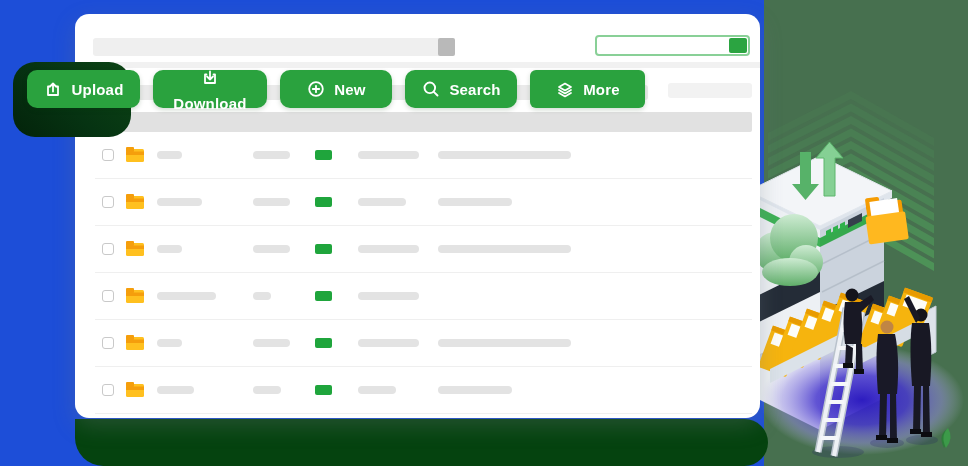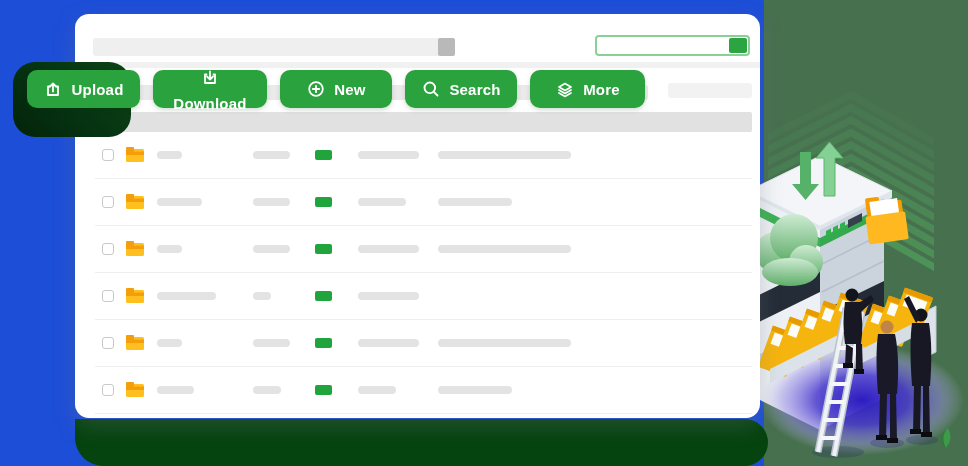--- a/index.html
+++ b/index.html
@@ -48,21 +48,21 @@
   
   .btn{position:absolute;top:70px;height:38px;border:none;border-radius:10px;
     background:var(--green);color:#fff;display:flex;align-items:center;justify-content:center;
     gap:8px;font-family:"Liberation Sans",sans-serif;font-weight:700;font-size:15px;
     letter-spacing:.2px;z-index:5;cursor:pointer;box-shadow:0 2px 5px rgba(0,60,10,.18);padding:0;}
   .btn svg{flex:0 0 auto;}
   #btn-upload{left:27px;width:113px;}
   #btn-download{left:153px;width:114px;flex-direction:column;}
   #btn-new{left:280px;width:112px;}
   #btn-search{left:405px;width:112px;}
-  #btn-more{left:530px;width:115px;}
+  #btn-more{left:530px;width:115px;border-radius:6px;}
 </style>
 </head>
 <body>
 
 <div class="stage" style="--green: #2AA23E; --badge-green: #1FA53C; --band-green: #05430F; --bg-green: #47704F;">
 
   <div class="bg-right"></div>
   <div class="bottom-band"></div>
 
   <svg class="illu" width="968" height="466" viewBox="0 0 968 466">

